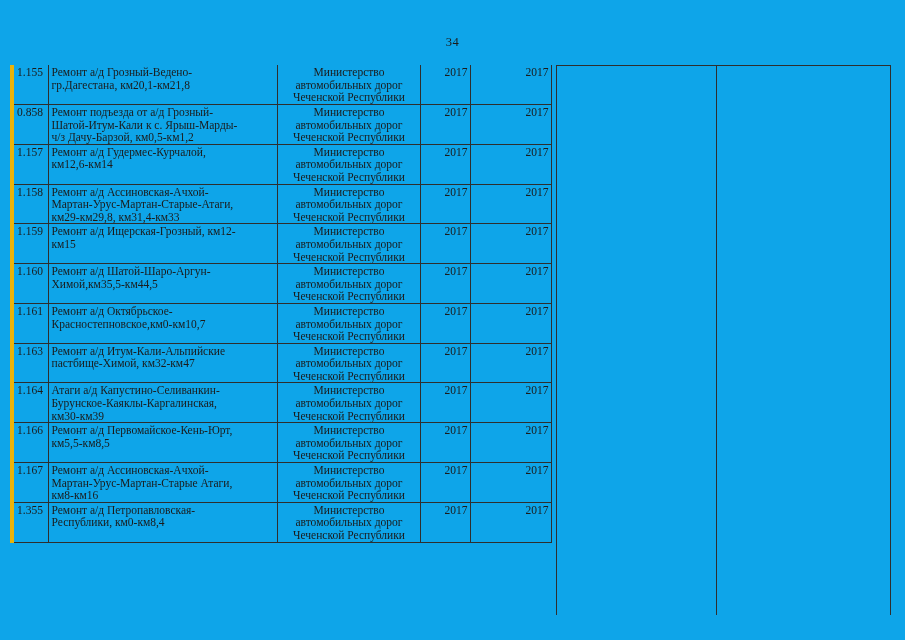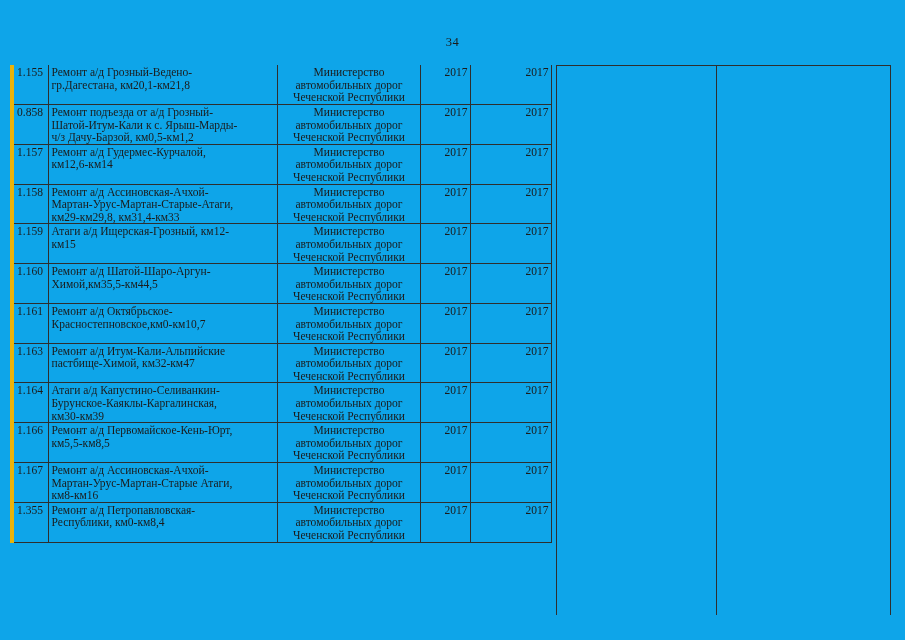--- a/index.html
+++ b/index.html
@@ -116,21 +116,21 @@
 Мартан-Урус-Мартан-Старые-Атаги,
 км29-км29,8, км31,4-км33</td>
           <td class="c-exec">Министерство
 автомобильных дорог
 Чеченской Республики</td>
           <td class="c-year1">2017</td>
           <td class="c-year2">2017</td>
         </tr>
         <tr>
           <td class="c-num">1.159</td>
-          <td class="c-desc">Атаги а/д Ищерская-Грозный, км12-
+          <td class="c-desc">Ремонт а/д Ищерская-Грозный, км12-
 км15</td>
           <td class="c-exec">Министерство
 автомобильных дорог
 Чеченской Республики</td>
           <td class="c-year1">2017</td>
           <td class="c-year2">2017</td>
         </tr>
         <tr>
           <td class="c-num">1.160</td>
           <td class="c-desc">Ремонт а/д Шатой-Шаро-Аргун-

